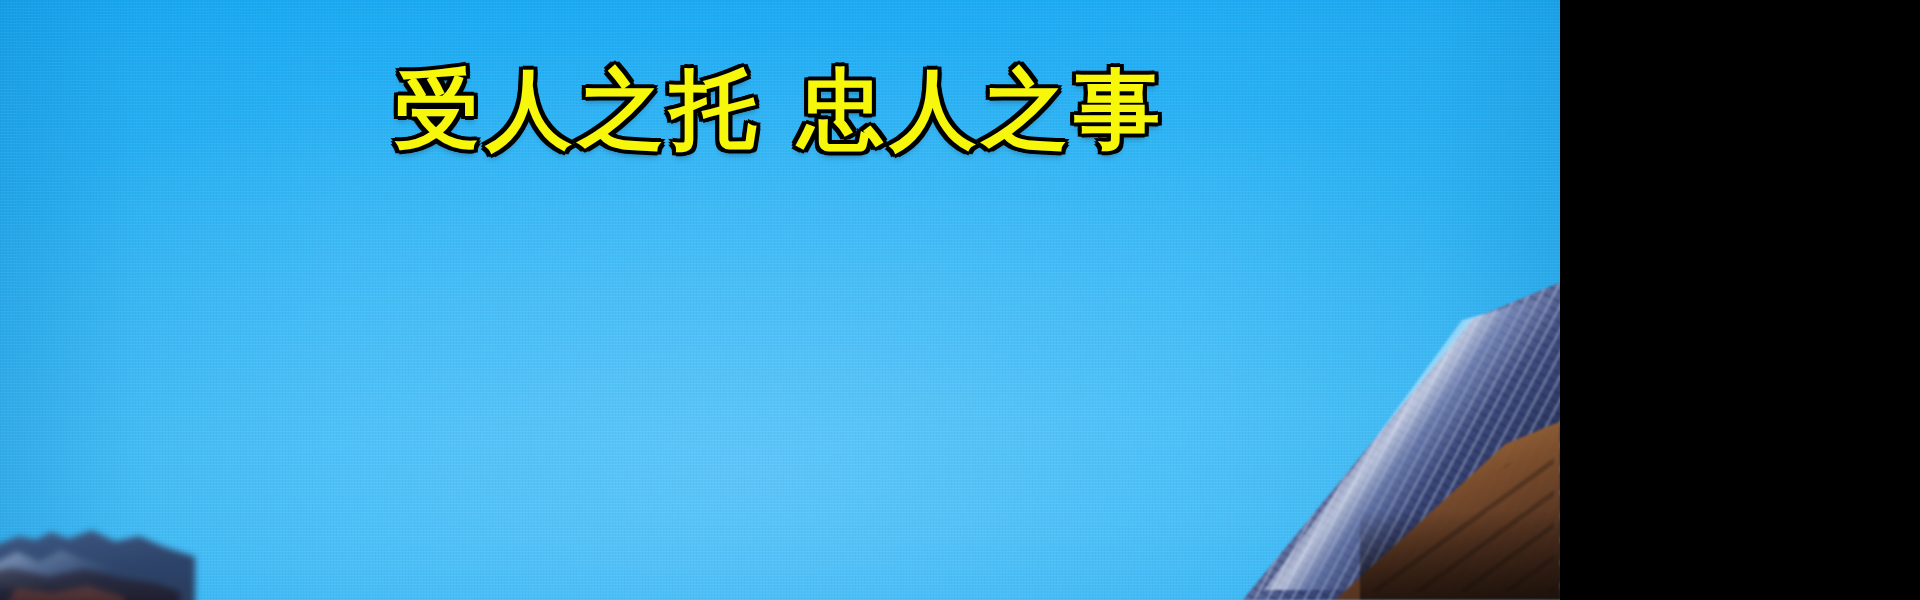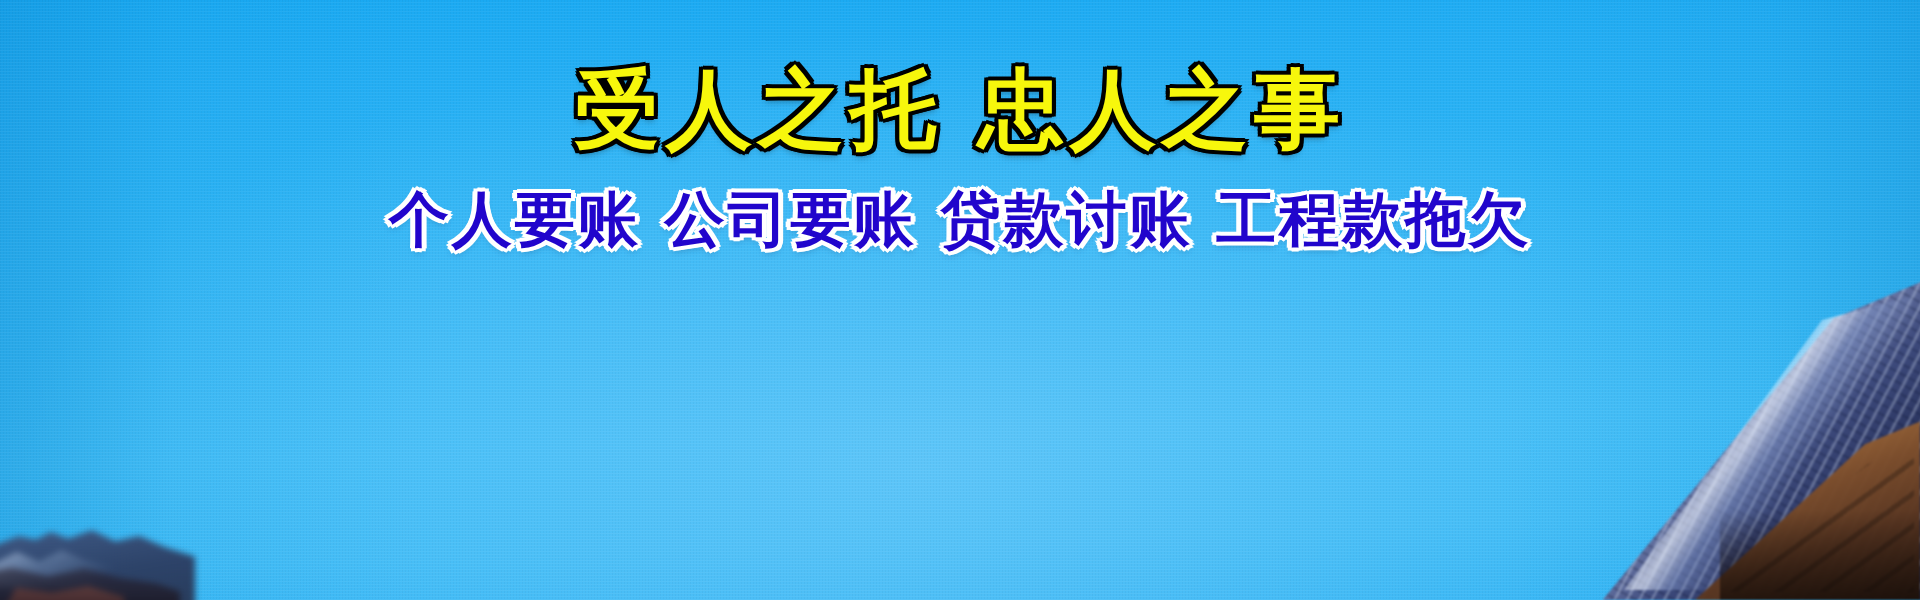--- a/index.html
+++ b/index.html
@@ -7,21 +7,21 @@
     margin: 0;
     padding: 0;
     background: #000;
   }
   body {
     font-family: "Liberation Sans", "DejaVu Sans", sans-serif;
   }
 
   .banner {
     position: relative;
-    width: 1920px;
+    width: 1560px;
     height: 600px;
     overflow: hidden;
     background: #2fb3f3;
   }
 
   
   .sky {
     position: absolute;
     inset: 0;
     background:
@@ -290,16 +290,15 @@
     <div class="rr-eave"></div>
     <div class="rr-tile-speckle"></div>
     <div class="rr-ridge"></div>
     <div class="rr-under"></div>
     <div class="rr-beam"></div>
     <div class="rr-shadow"></div>
   </div>
 
   <div class="content">
     <div class="headline">受人之托 忠人之事</div>
-    <div class="subline">个人要账 公司要账 贷款讨账 工程款拖欠</div>
   </div>
 
 </div>
 
 </body></html>

